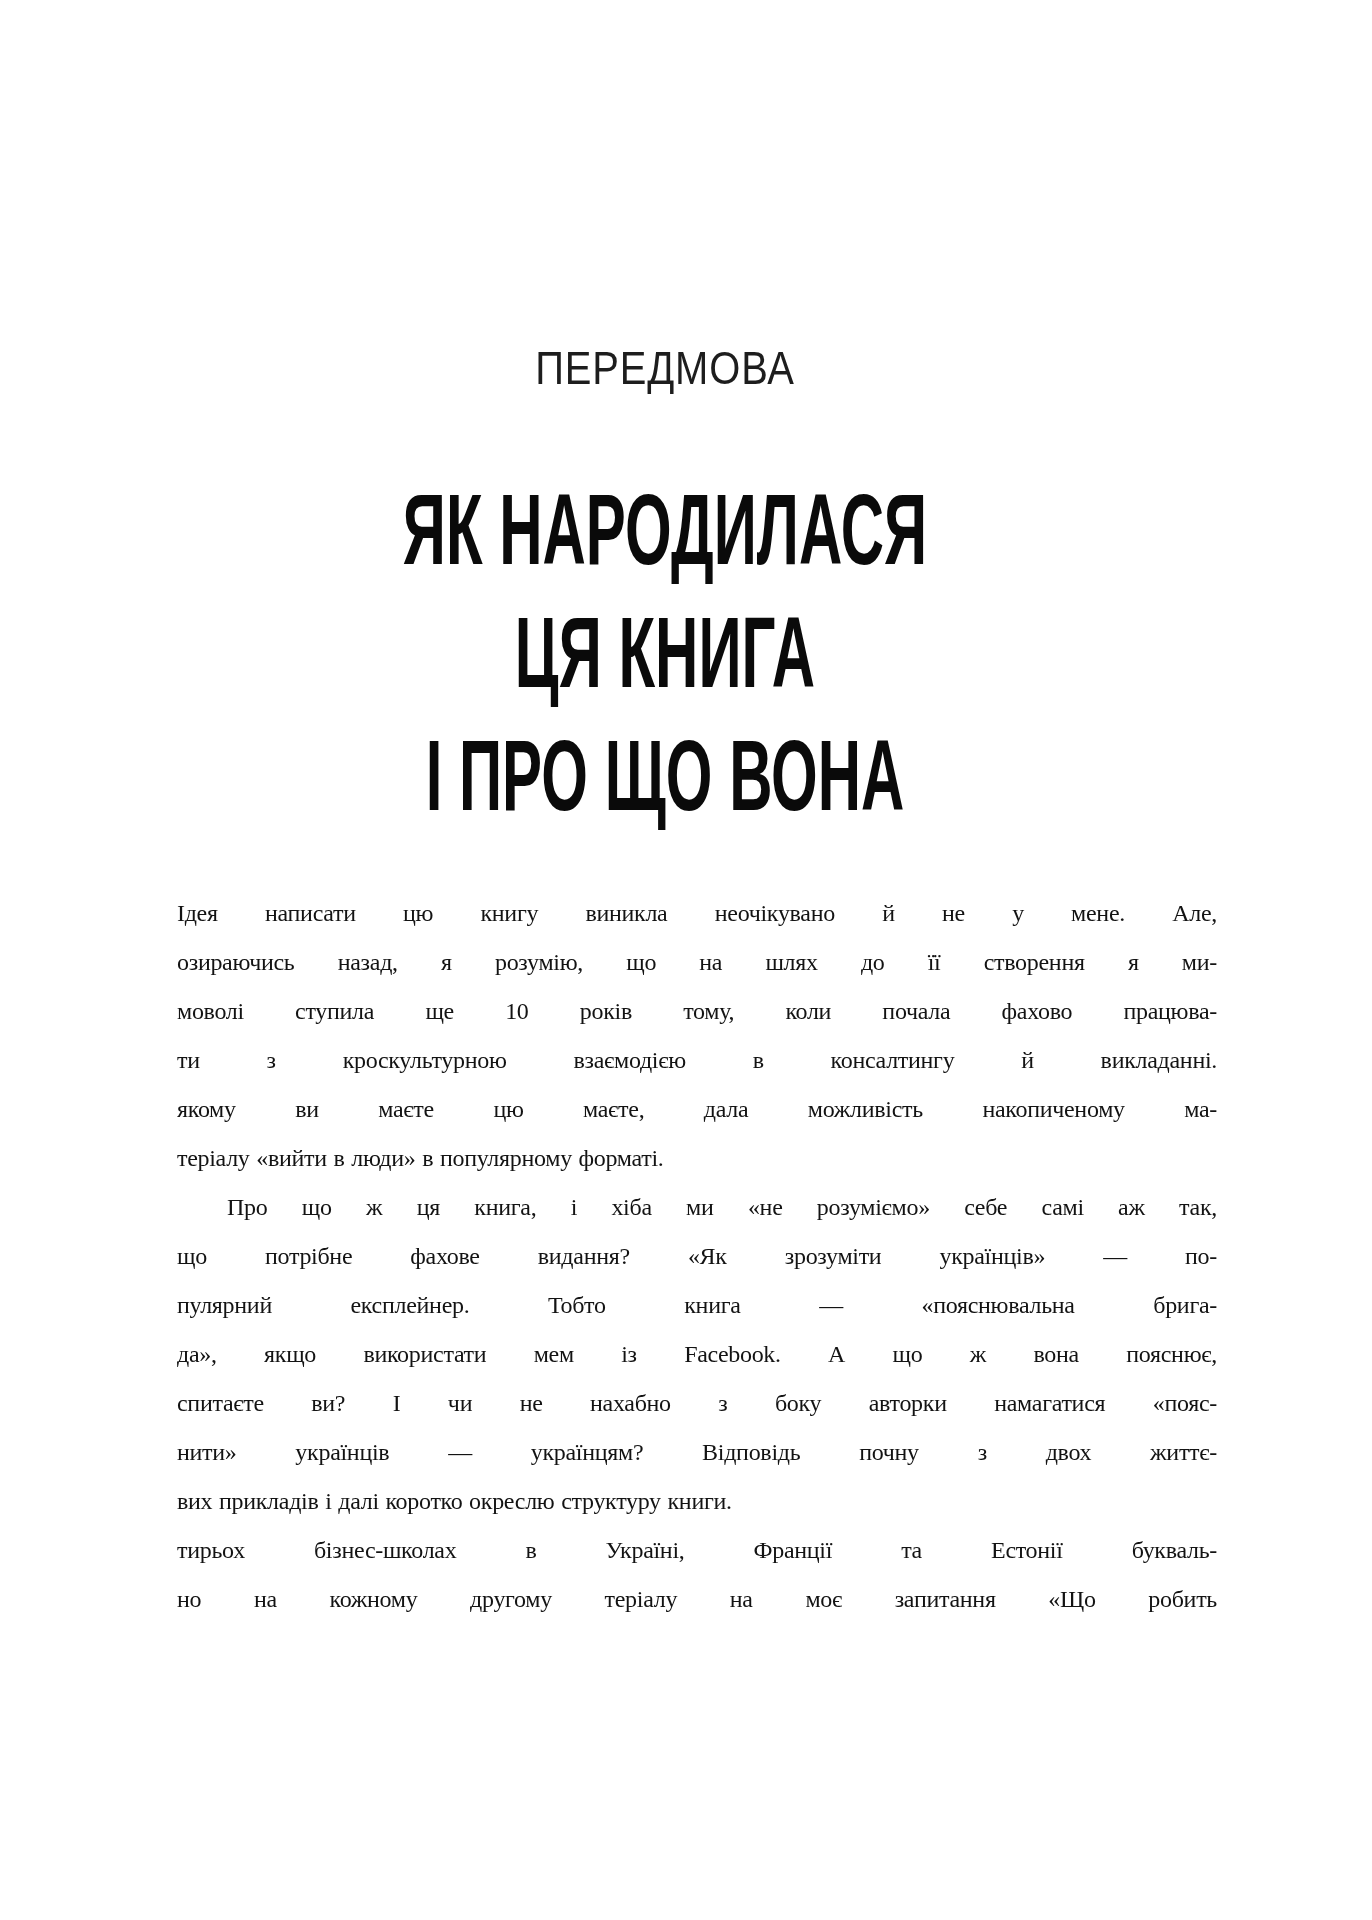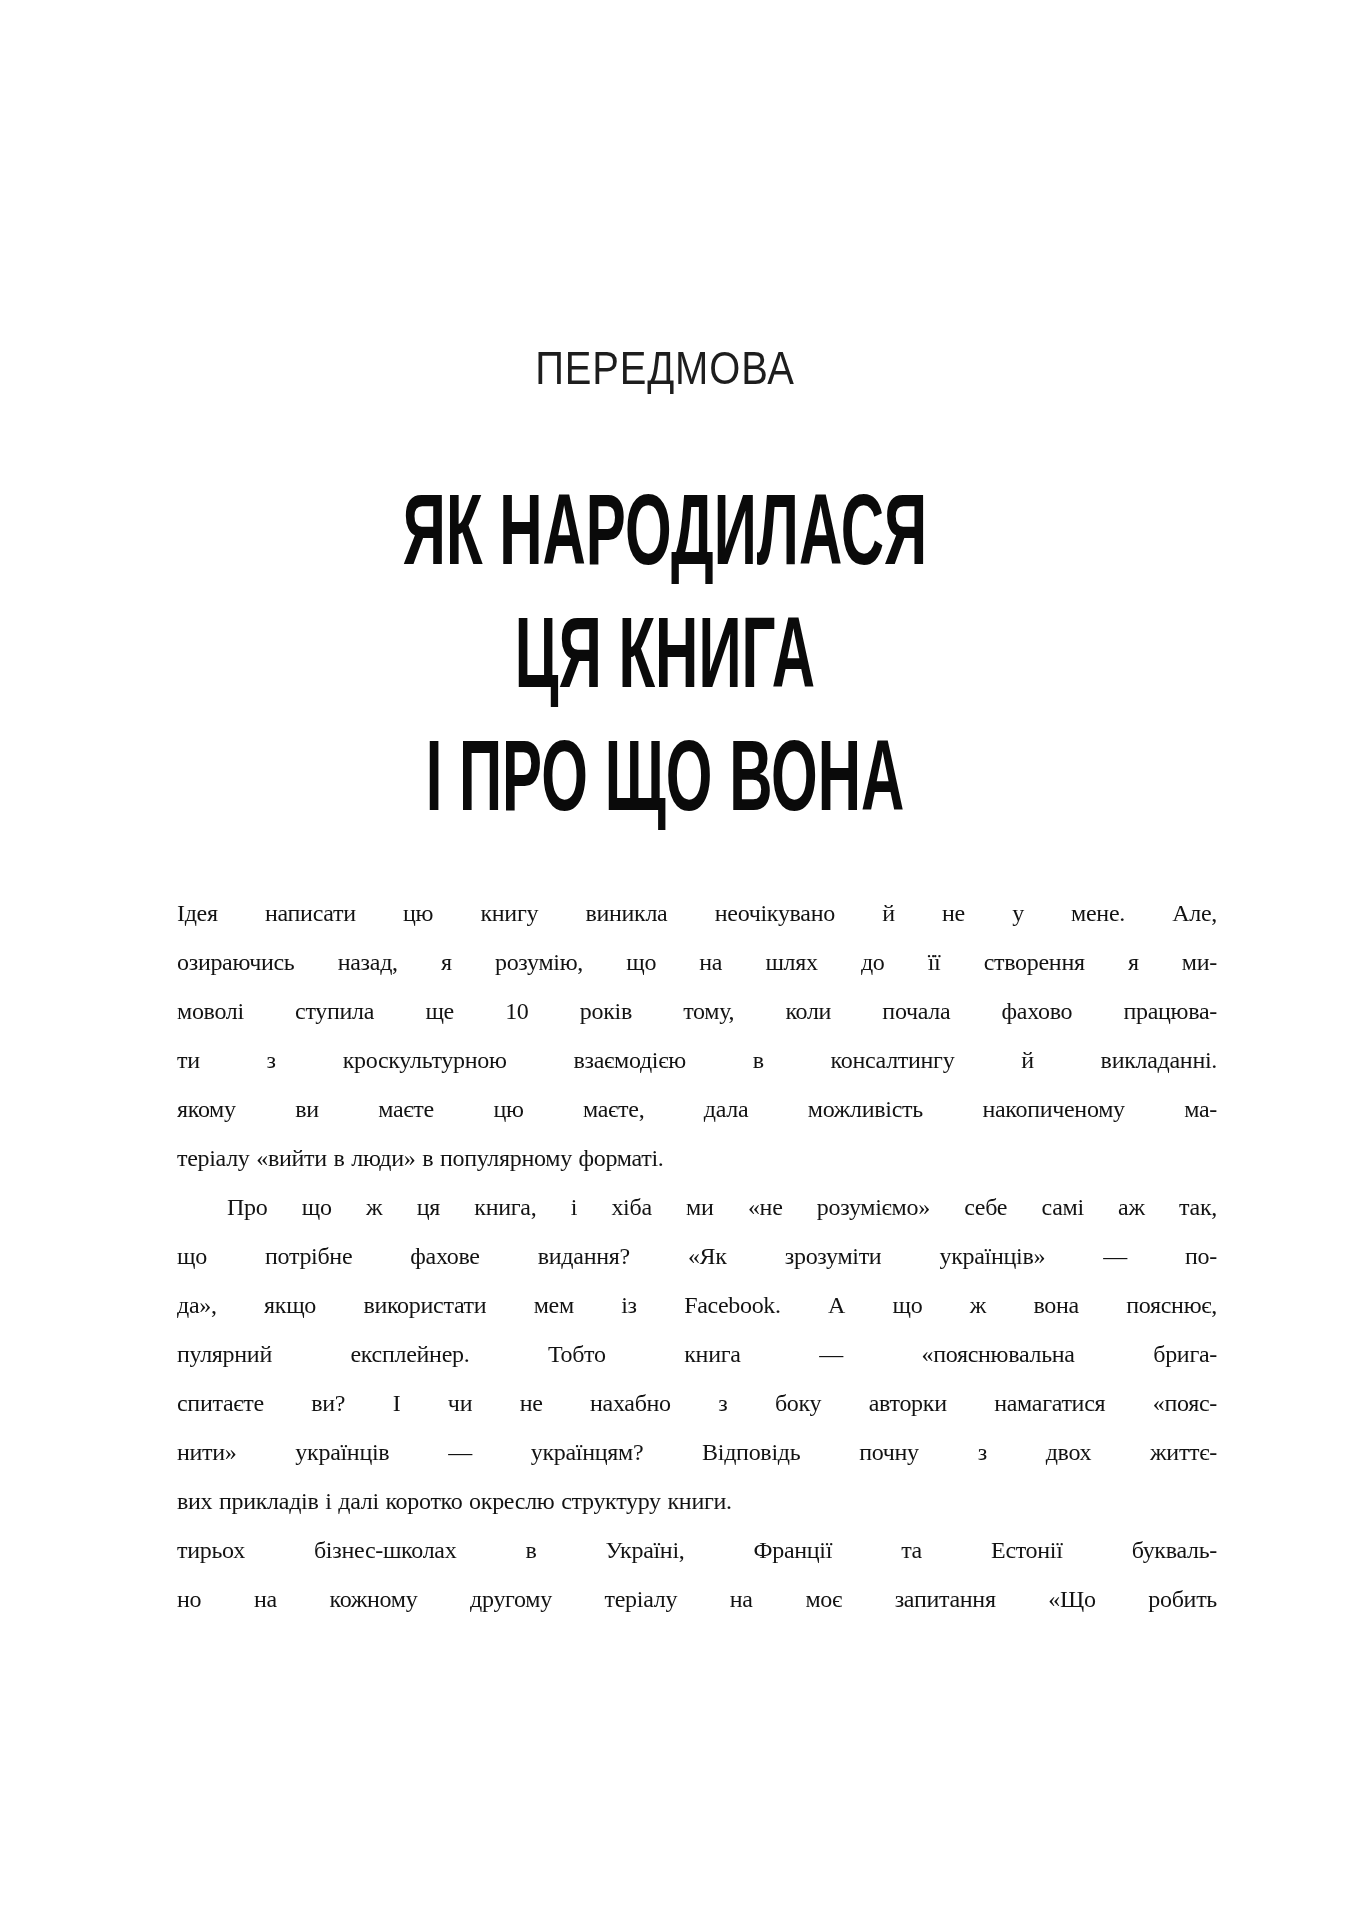--- a/index.html
+++ b/index.html
@@ -93,22 +93,22 @@
         <div class="line">Ідея написати цю книгу виникла неочікувано й не у мене. Але,</div>
         <div class="line">озираючись назад, я розумію, що на шлях до її створення я ми-</div>
         <div class="line">моволі ступила ще 10 років тому, коли почала фахово працюва-</div>
         <div class="line">ти з кроскультурною взаємодією в консалтингу й викладанні.</div>
         <div class="line">якому ви маєте цю маєте, дала можливість накопиченому ма-</div>
         <div class="line para-end">теріалу «вийти в люди» в популярному форматі.</div>
       </div>
       <div class="para">
         <div class="line first-indent">Про що ж ця книга, і хіба ми «не розуміємо» себе самі аж так,</div>
         <div class="line">що потрібне фахове видання? «Як зрозуміти українців» — по-</div>
+        <div class="line">пулярний експлейнер. Тобто книга — «пояснювальна брига-</div>
         <div class="line">да», якщо використати мем із Facebook. А що ж вона пояснює,</div>
-        <div class="line">пулярний експлейнер. Тобто книга — «пояснювальна брига-</div>
         <div class="line">спитаєте ви? І чи не нахабно з боку авторки намагатися «пояс-</div>
         <div class="line">нити» українців — українцям? Відповідь почну з двох життє-</div>
         <div class="line para-end">вих прикладів і далі коротко окреслю структуру книги.</div>
       </div>
       <div class="para">
         <div class="line">тирьох бізнес-школах в Україні, Франції та Естонії букваль-</div>
         <div class="line">но на кожному другому теріалу на моє запитання «Що робить</div>
       </div>
     </div>
 </div>

